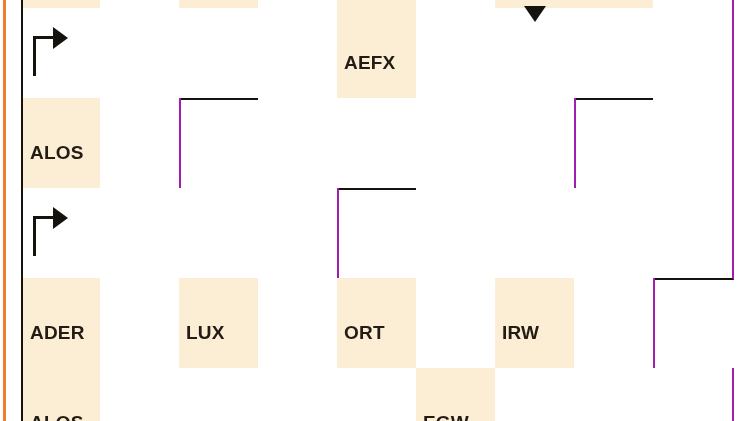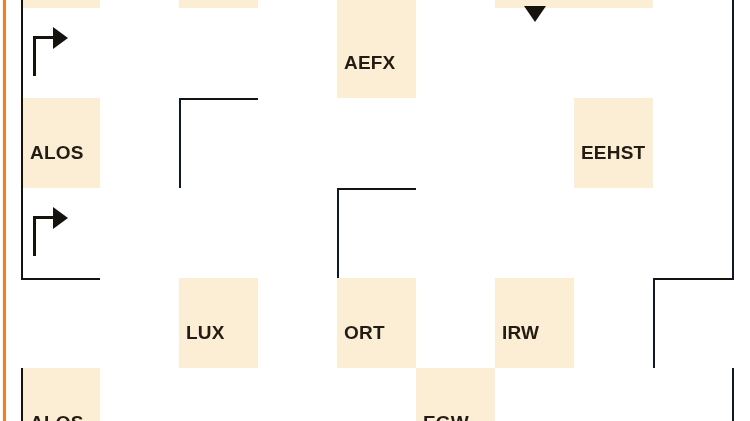--- a/index.html
+++ b/index.html
@@ -21,21 +21,21 @@
     position:absolute;left:21px;top:-82px;width:714px;height:539px;
     overflow:hidden;
   }
   #grid{
     position:absolute;left:0;top:0;width:714px;height:539px;
   }
 
   .cell{
     position:absolute;
     box-sizing:border-box;
-    border-right:2px solid #0f172a;
+    border-right:2px solid #a21caf;
     border-bottom:2px solid #16130f;
     background:#ffffff;
     overflow:visible;
   }
   .cell.clue{ background:#fbeed4; }
 
   
   #grid .cell.col0{ border-left:2px solid #16130f;padding-left:42px; }
   #grid .cell.row0{ border-top:2px solid #16130f; }
 
@@ -134,39 +134,38 @@
         <div class="cell col7 row1" style="left: 553px; top: 90px; width: 81px; height: 92px;"></div>
         <div class="cell col8 row1" style="left: 632px; top: 90px; width: 81px; height: 92px;"></div>
         <div class="cell col0 row2 clue" style="left: 0px; top: 180px; width: 81px; height: 92px;">
           <span class="clue-text">ALOS</span>
         </div>
         <div class="cell col1 row2" style="left: 79px; top: 180px; width: 81px; height: 92px;"></div>
         <div class="cell col3 row2" style="left: 237px; top: 180px; width: 81px; height: 92px;"></div>
         <div class="cell col4 row2" style="left: 316px; top: 180px; width: 81px; height: 92px;"></div>
         <div class="cell col5 row2" style="left: 395px; top: 180px; width: 81px; height: 92px;"></div>
         <div class="cell col6 row2" style="left: 474px; top: 180px; width: 81px; height: 92px;"></div>
-        <div class="cell col7 row2 clue" style="left: 553px; top: 180px; width: 81px; height: 92px;">
-          <span class="clue-text">EEHST</span>
-          <span class="arrow arrow-down c-mid"></span>
-        </div>
         <div class="cell col8 row2" style="left: 632px; top: 180px; width: 81px; height: 92px;"></div>
         <div class="cell col0 row3" style="left: 0px; top: 270px; width: 81px; height: 92px;">
           <span class="arrow arrow-elbow">
             <span class="stem-v"></span>
             <span class="stem-h"></span>
             <span class="head"></span>
           </span>
         </div>
         <div class="cell col1 row3" style="left: 79px; top: 270px; width: 81px; height: 92px;"></div>
         <div class="cell col2 row3" style="left: 158px; top: 270px; width: 81px; height: 92px;"></div>
         <div class="cell col3 row3" style="left: 237px; top: 270px; width: 81px; height: 92px;"></div>
         <div class="cell col5 row3" style="left: 395px; top: 270px; width: 81px; height: 92px;"></div>
         <div class="cell col6 row3" style="left: 474px; top: 270px; width: 81px; height: 92px;"></div>
         <div class="cell col7 row3" style="left: 553px; top: 270px; width: 81px; height: 92px;"></div>
         <div class="cell col8 row3" style="left: 632px; top: 270px; width: 81px; height: 92px;"></div>
+        <div class="cell col0 row4 clue" style="left: 0px; top: 360px; width: 81px; height: 92px;">
+          <span class="clue-text">ADER</span>
+        </div>
         <div class="cell col1 row4" style="left: 79px; top: 360px; width: 81px; height: 92px;"></div>
         <div class="cell col2 row4 clue" style="left: 158px; top: 360px; width: 81px; height: 92px;">
           <span class="clue-text">LUX</span>
           <span class="arrow arrow-down c-mid"></span>
         </div>
         <div class="cell col3 row4" style="left: 237px; top: 360px; width: 81px; height: 92px;"></div>
         <div class="cell col4 row4 clue" style="left: 316px; top: 360px; width: 81px; height: 92px;">
           <span class="clue-text">ORT</span>
           <span class="arrow arrow-down c-mid"></span>
         </div>

